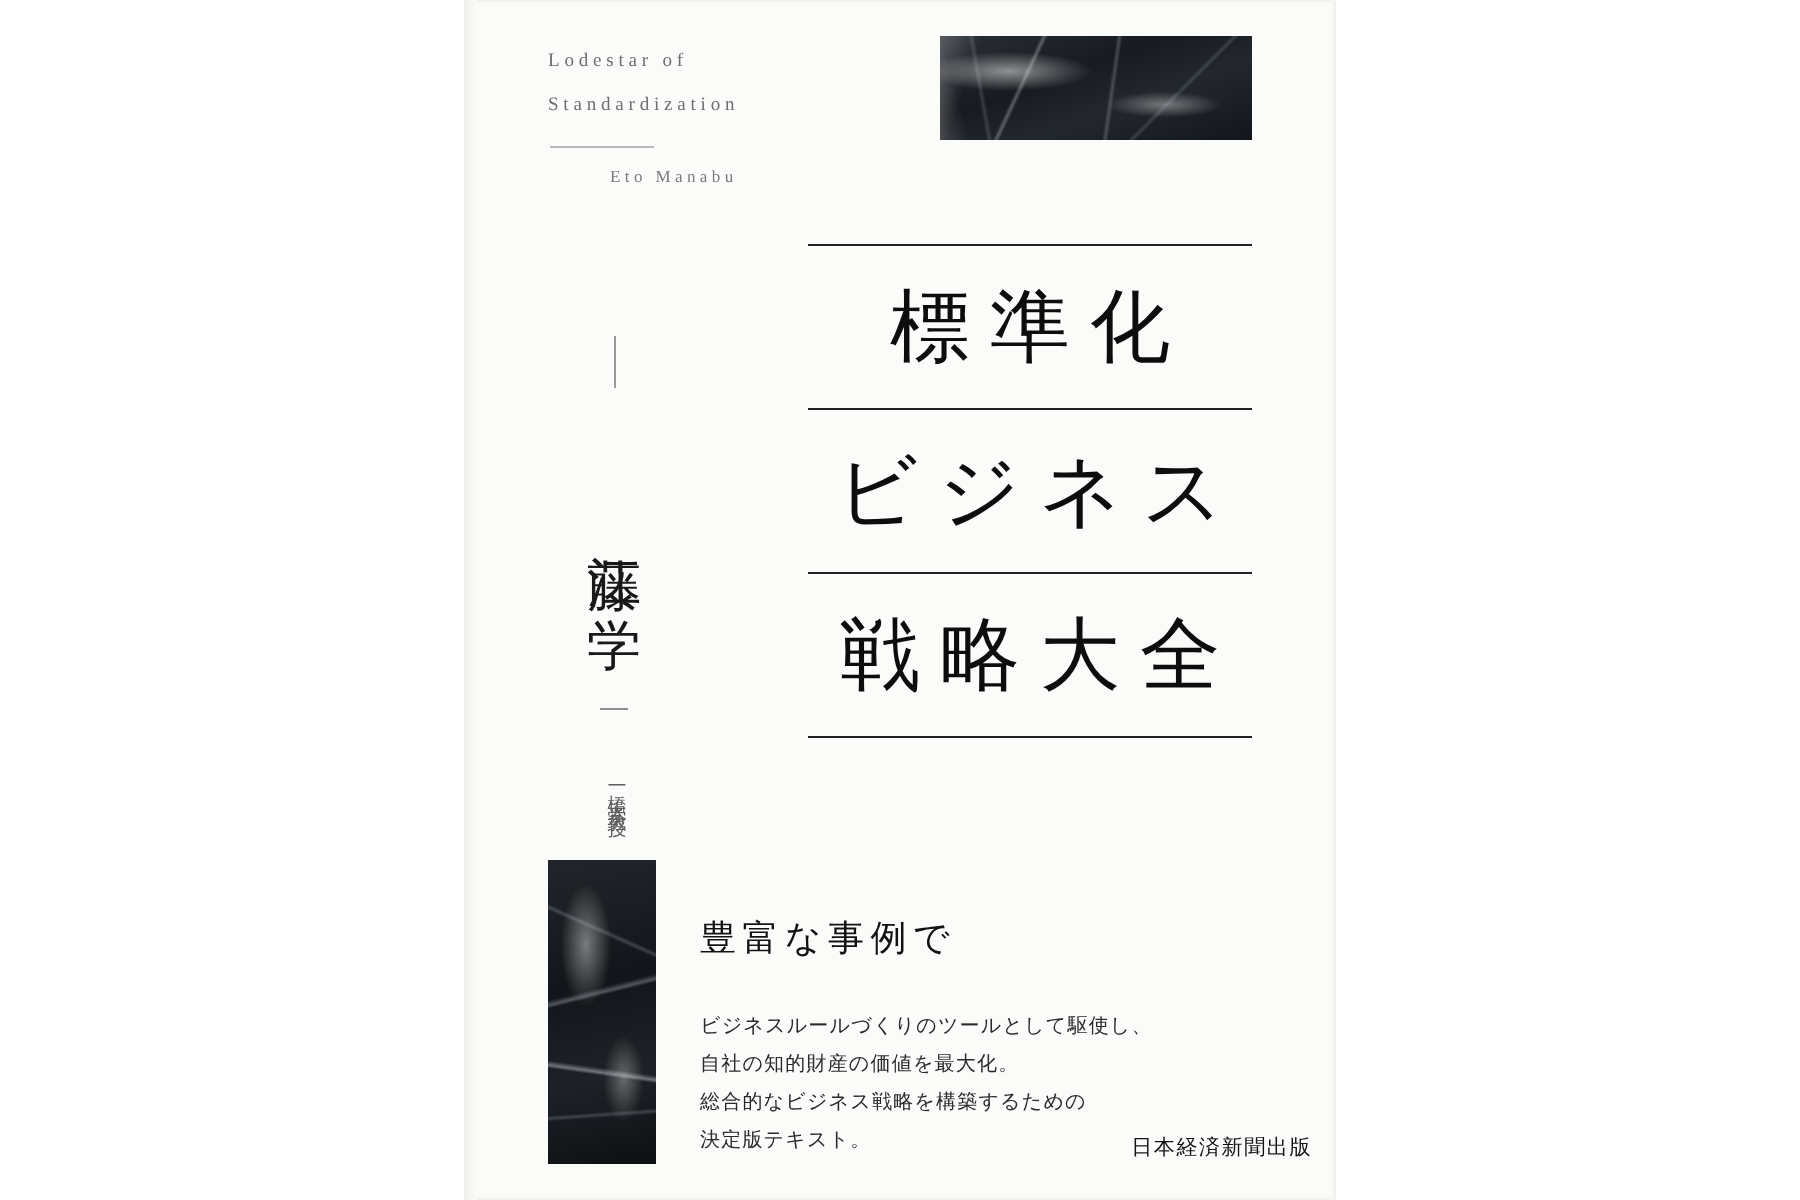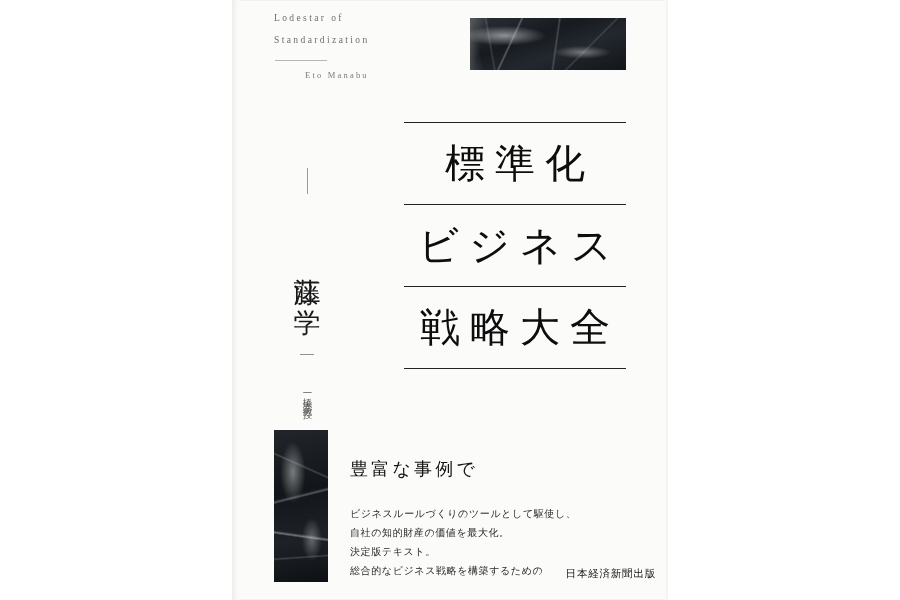--- a/index.html
+++ b/index.html
@@ -47,21 +47,21 @@
     top: 0;
     width: 3px;
     height: 100%;
     background: linear-gradient(to left, #f0f0ef 0%, #fbfbfa 100%);
   }
 
   
   .latin-block {
     position: absolute;
     left: 42px;
-    top: 7px;
+    top: 20px;
     width: 190px;
   }
   .latin-line {
     font-family: "Liberation Serif", serif;
     font-size: 9.5px;
     letter-spacing: 2.4px;
     color: #6e6e6e;
     line-height: 22px;
     white-space: nowrap;
   }
@@ -270,21 +270,21 @@
       <div class="title-rule"></div>
     </div>
 
     <div class="marble-left"></div>
 
     <div class="copy-block">
       <div class="copy-head">豊富な事例で</div>
       <div class="copy-body">
         <div class="copy-body-line">ビジネスルールづくりのツールとして駆使し、</div>
         <div class="copy-body-line">自社の知的財産の価値を最大化。</div>
+        <div class="copy-body-line">総合的なビジネス戦略を構築するための</div>
         <div class="copy-body-line">決定版テキスト。</div>
-        <div class="copy-body-line">総合的なビジネス戦略を構築するための</div>
       </div>
     </div>
 
     <div class="publisher">日本経済新聞出版</div>
   </div>
 
 </div>
 
 </body></html>

